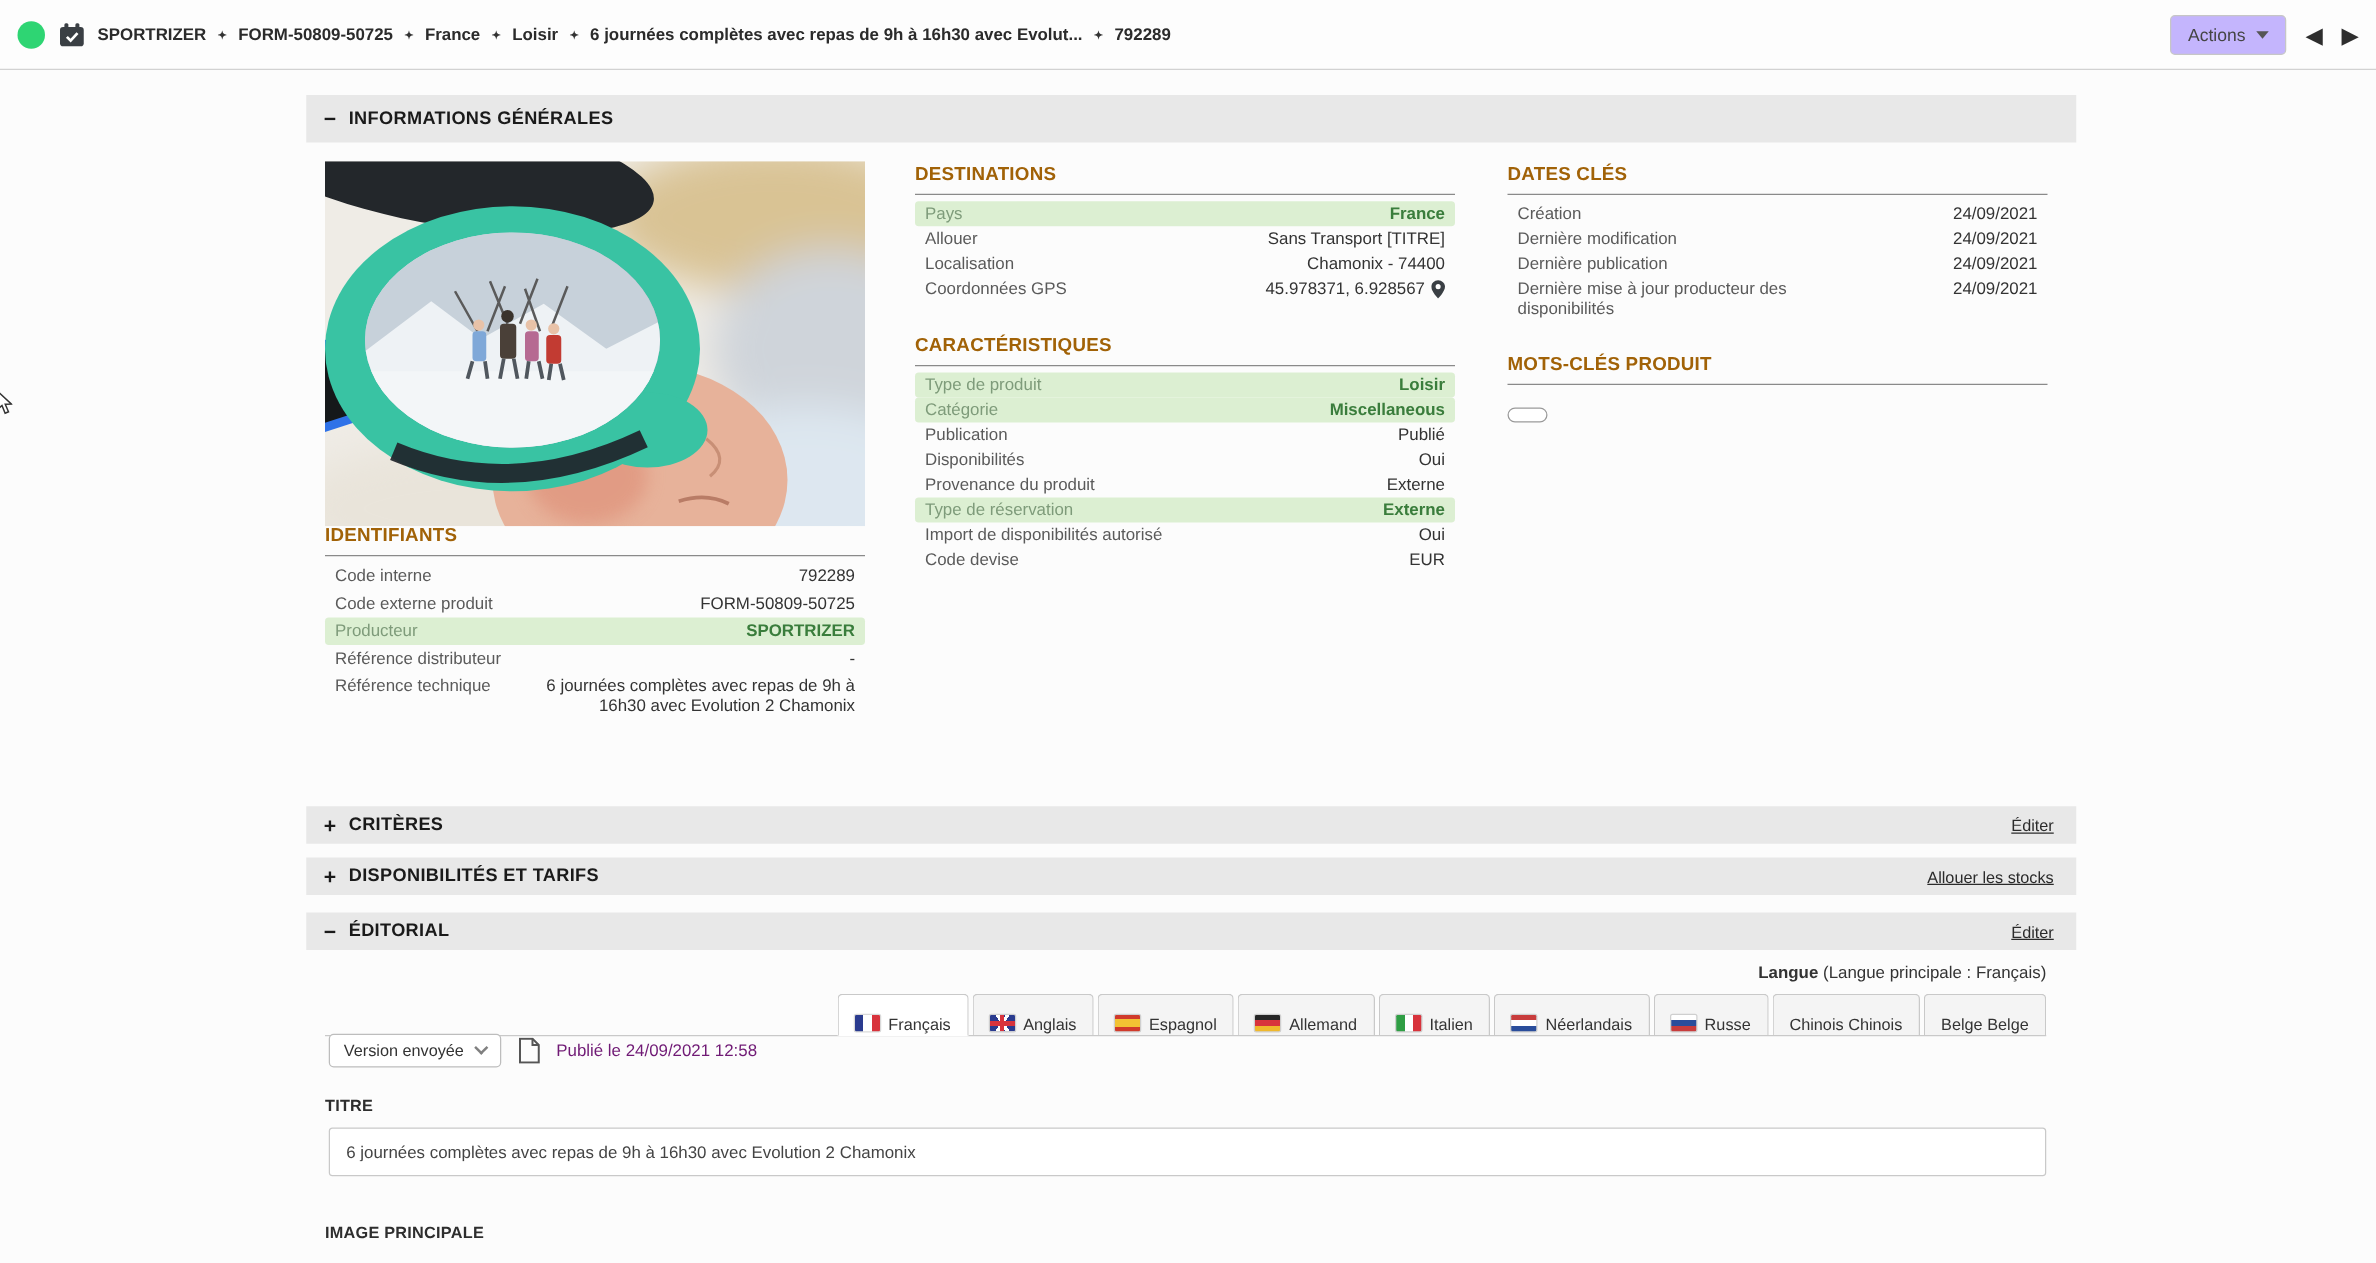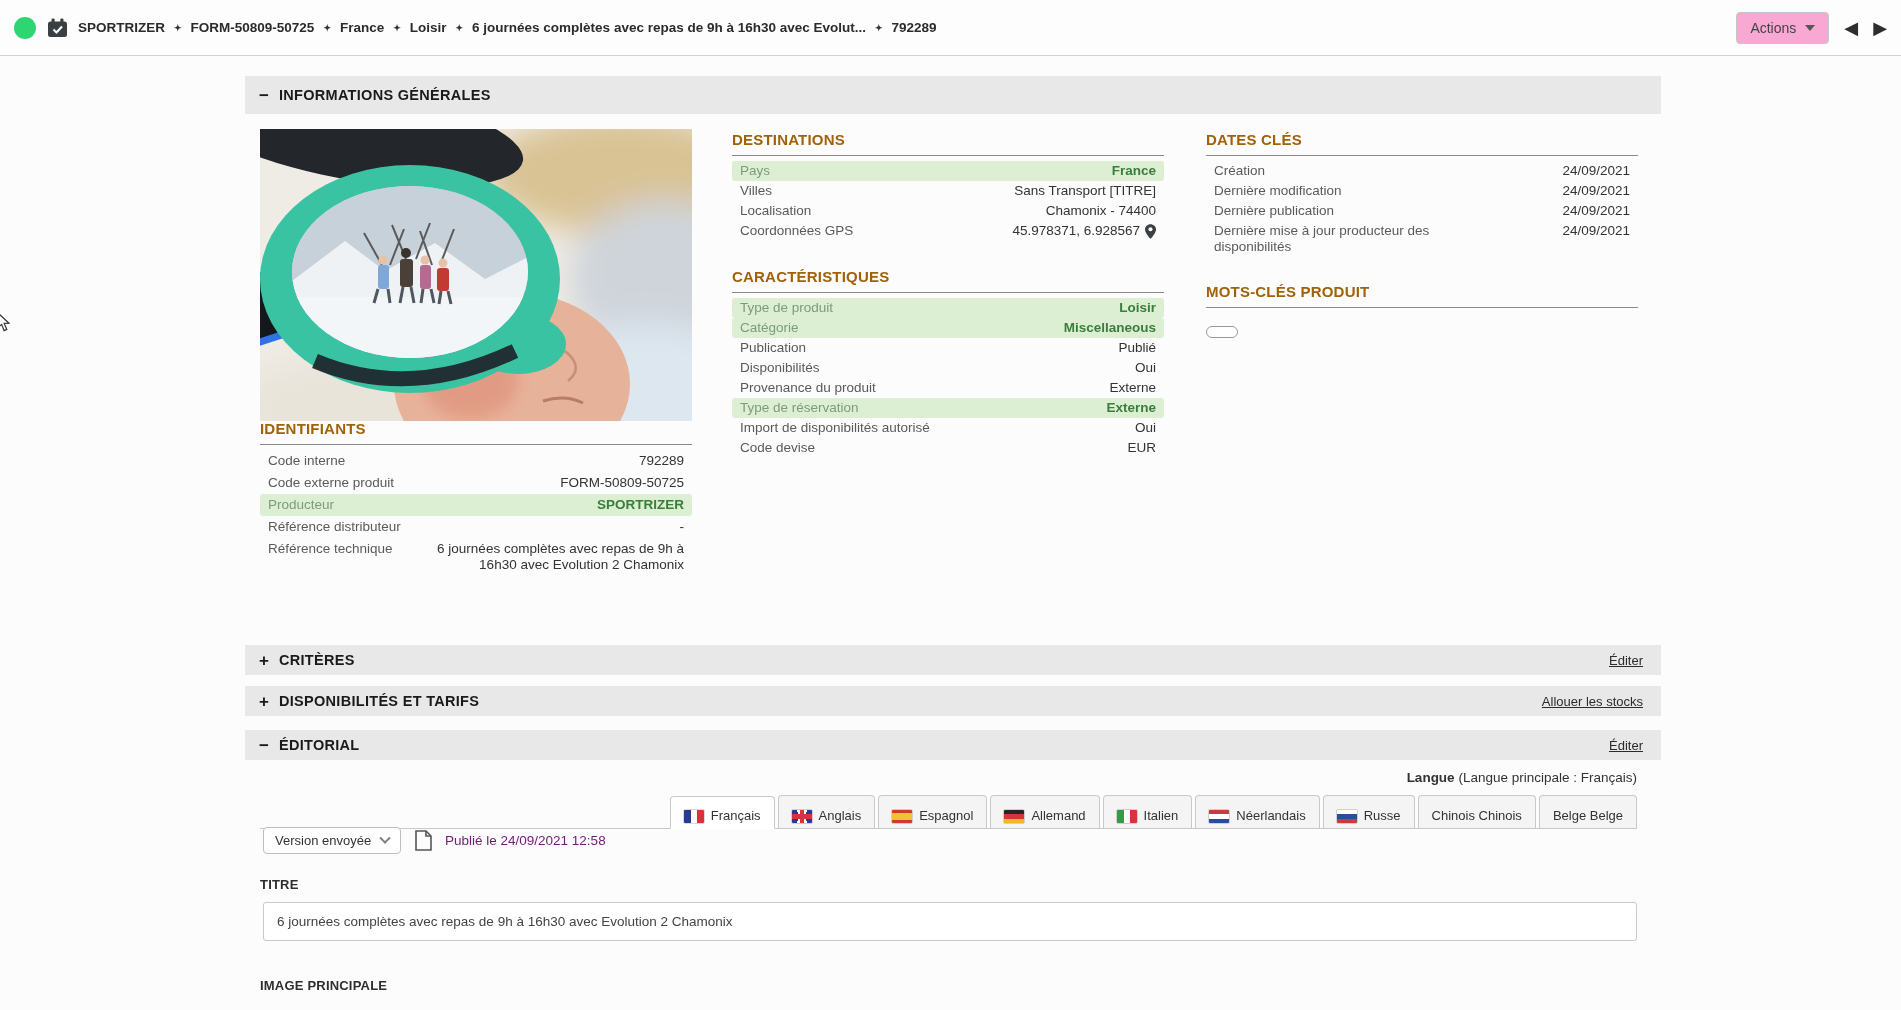--- a/index.html
+++ b/index.html
@@ -8,21 +8,21 @@
 
   
   .topbar { position:absolute; top:0; left:0; width:1901px; height:56px; background:#fdfdfd;
     border-bottom:1px solid #d2d2d2; display:flex; align-items:center; padding:0 14px; }
   .dot { width:22px; height:22px; border-radius:50%; background:#2ed573; margin-right:11px; flex:0 0 auto; }
   .calicon { margin-right:10px; display:flex; align-items:center; }
   .crumbs { display:flex; align-items:center; font-size:13.5px; font-weight:bold; color:#2b2b2b; white-space:nowrap; }
   .crumb { display:flex; align-items:center; }
   .crumb .sep { font-size:9px; color:#333; margin:0 9px; }
   .actions-btn { margin-left:auto; display:flex; align-items:center; gap:9px; padding:7px 13px;
-    border:1px solid #c6c6c6; border-radius:4px; background:#f9a8d4; font-size:14px; color:#444; cursor:pointer; }
+    border:1px solid #c6c6c6; border-radius:4px; background:#c4b5fd; font-size:14px; color:#444; cursor:pointer; }
   .caret { width:0; height:0; border-left:5px solid transparent; border-right:5px solid transparent;
     border-top:6px solid #555; }
   .nav-arrow { font-size:18px; color:#2e2e2e; margin-left:15px; cursor:pointer; line-height:1; }
 
   .cursor { position:absolute; left:-4px; top:312px; z-index:50; }
 
   
   .content { position:absolute; top:76px; left:245px; width:1416px; height:934px; }
 
   .secbar { position:absolute; left:0; width:1416px; background:#e8e8e8; display:flex;
@@ -62,21 +62,21 @@
   .tag-list { display:flex; gap:8px; padding-top:13px; }
   .tag { border:1px solid #9a9a9a; border-radius:15px; padding:5px 15px; font-size:13px;
     color:#333; background:#fff; }
 
   
   .lang-row { position:absolute; left:15px; top:694px; width:1377px; display:flex;
     align-items:flex-end; border-bottom:1px solid #c9c9c9;flex-direction:column; }
   .lang-label { flex:1; padding-bottom:10px; font-size:13.5px; color:#333; }
   .lang-label b { font-weight:bold; }
   .tabs { display:flex; align-items:flex-end; }
-  .tab { display:flex; align-items:flex-end; gap:7px; padding:5px 13px; height:33px; margin-left:3px;
+  .tab { display:flex; align-items:flex-start; gap:7px; padding:16px 13px; height:33px; margin-left:3px;
     border:1px solid #c9c9c9; border-bottom:0; border-radius:4px 4px 0 0; background:#f4f4f4;
     font-size:13px; color:#333; cursor:pointer; white-space:nowrap; }
   .tab.active { background:#fff; margin-bottom:-1px; border-bottom:1px solid #fff; }
   .flag { width:20px; height:13px; border-radius:1px; outline:1px solid rgba(0,0,0,.15); flex:0 0 auto; }
   .flag-fr { background:linear-gradient(to right,#2a3b8f 33.3%,#fff 33.3% 66.6%,#d8333c 66.6%); }
   .flag-it { background:linear-gradient(to right,#2f9e44 33.3%,#fff 33.3% 66.6%,#d8333c 66.6%); }
   .flag-es { background:linear-gradient(to bottom,#d03a2b 25%,#f2c233 25% 75%,#d03a2b 75%); }
   .flag-de { background:linear-gradient(to bottom,#262626 33.3%,#d8333c 33.3% 66.6%,#efb82c 66.6%); }
   .flag-nl { background:linear-gradient(to bottom,#c83c3c 33.3%,#fff 33.3% 66.6%,#2a4d9b 66.6%); }
   .flag-ru { background:linear-gradient(to bottom,#fff 33.3%,#2a4d9b 33.3% 66.6%,#c83c3c 66.6%); }
@@ -269,21 +269,21 @@
     <div>
 
         <div class="kv hl">
           <span class="k">Pays</span>
           <span class="v">
             <span>France</span>
           </span>
         </div>
 
         <div class="kv">
-          <span class="k">Villes</span>
+          <span class="k">Allouer</span>
           <span class="v">
             <span>Sans Transport [TITRE]</span>
           </span>
         </div>
 
         <div class="kv">
           <span class="k">Localisation</span>
           <span class="v">
             <span>Chamonix - 74400</span>
           </span>

